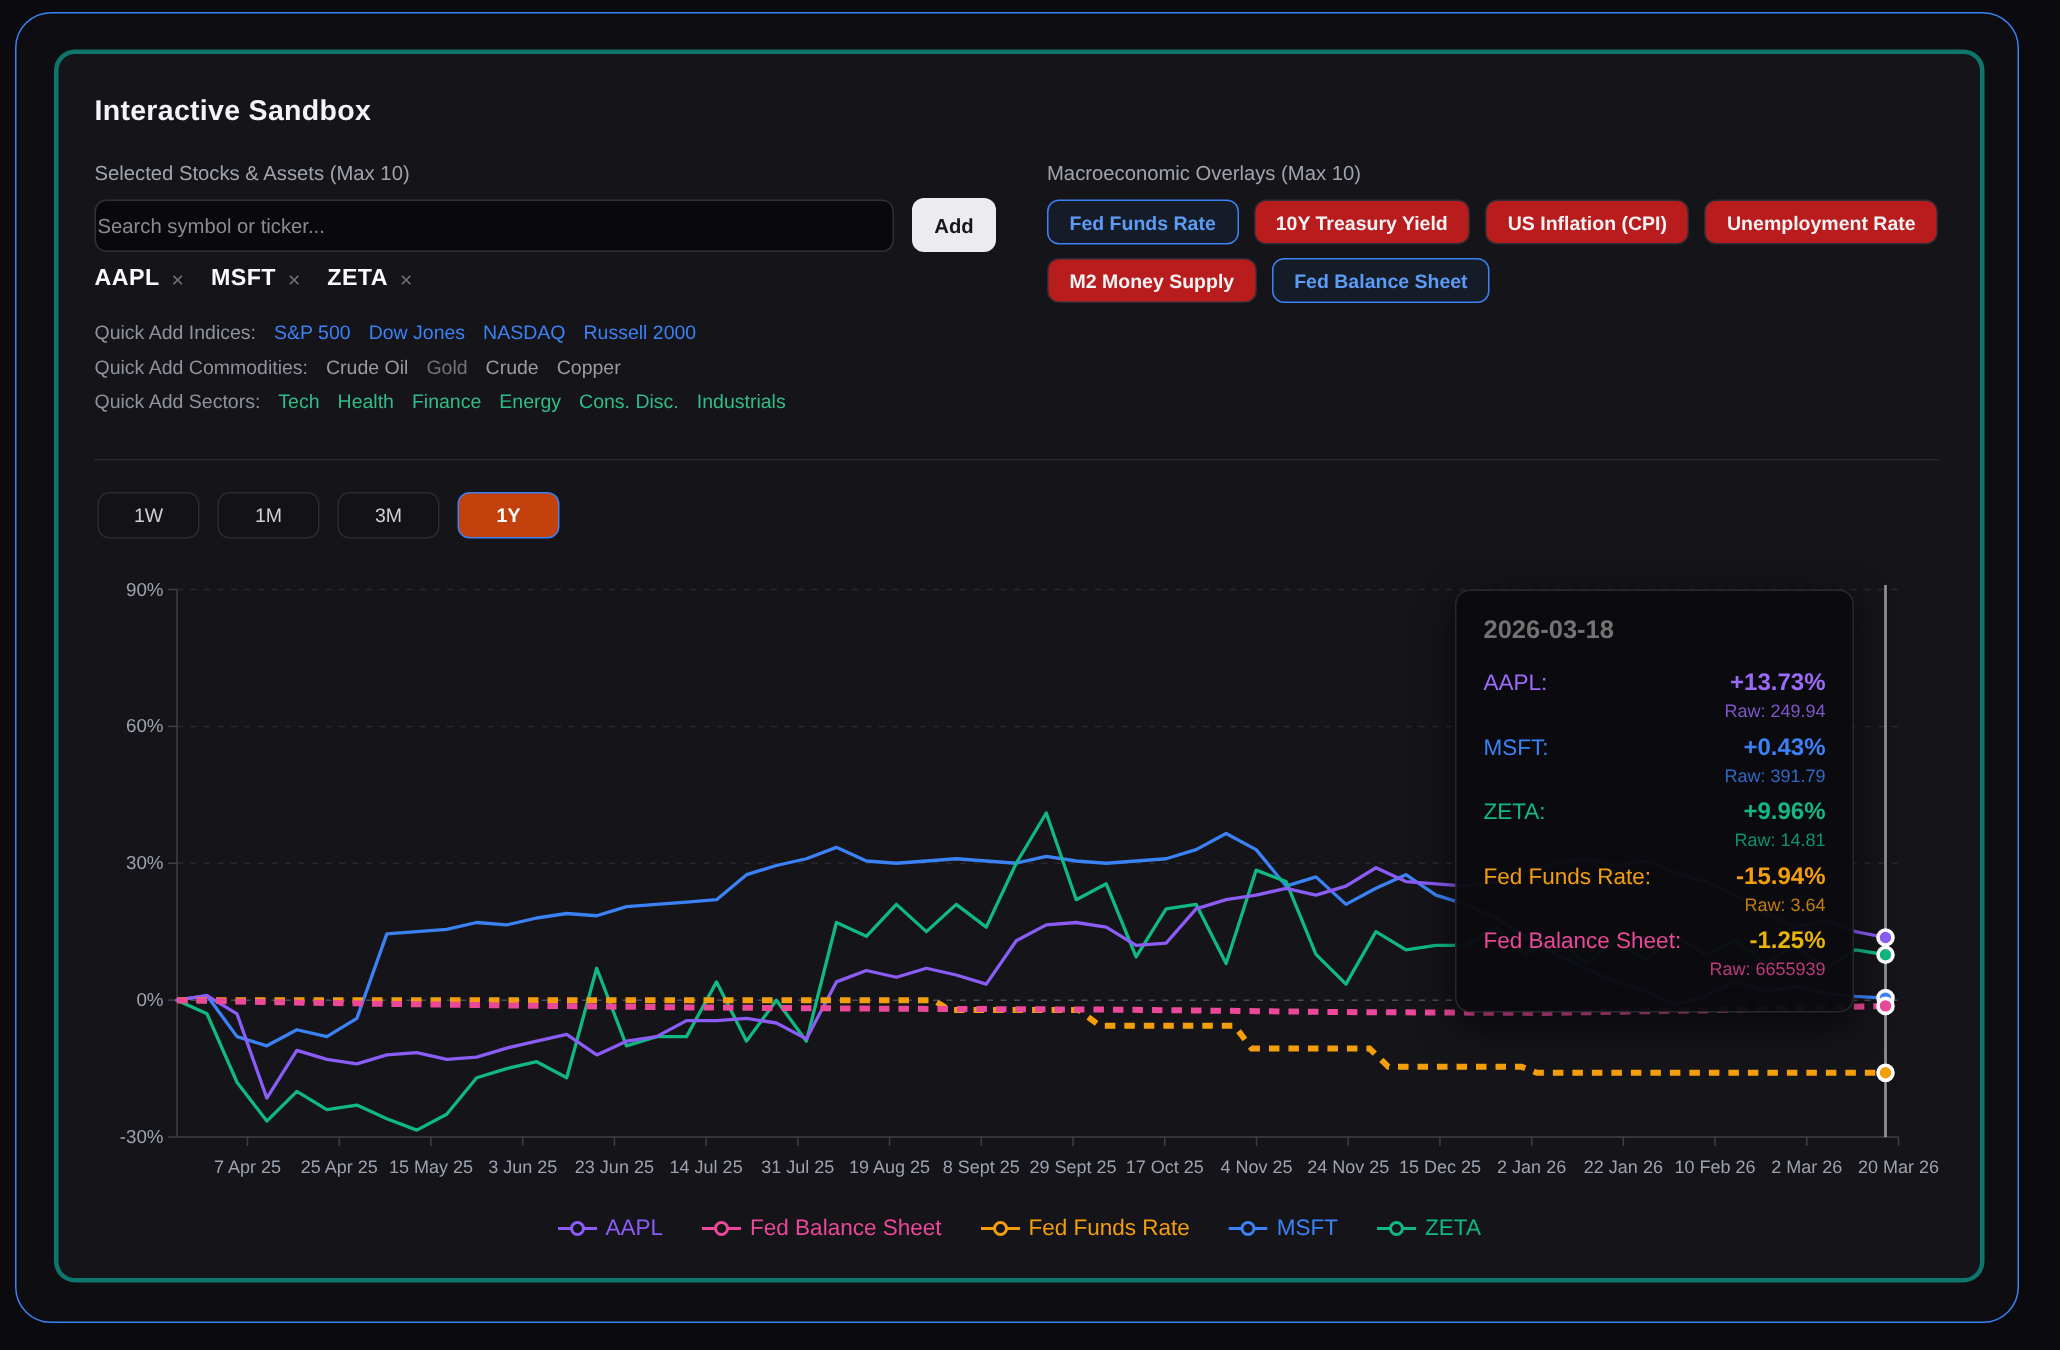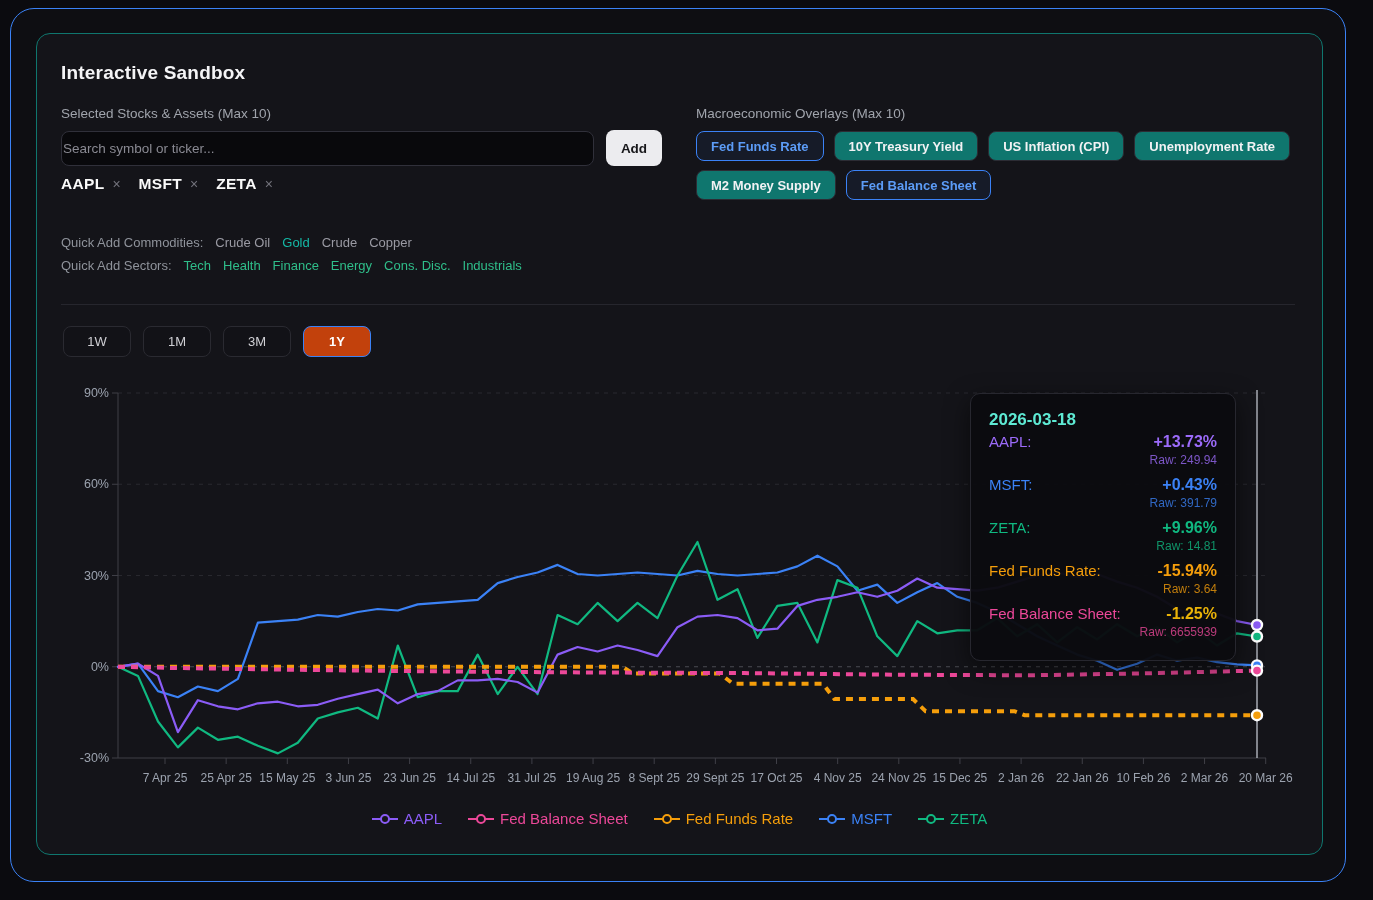--- a/index.html
+++ b/index.html
@@ -1,54 +1,54 @@
 <!DOCTYPE html>
 <html><head>
 <meta charset="utf-8">
 <style>
   * { margin:0; padding:0; box-sizing:border-box; }
   html,body { width:1373px; height:900px; overflow:hidden; background:#0b0b0f;
     font-family:"Liberation Sans", sans-serif; -webkit-font-smoothing:antialiased; }
   .frame { position:absolute; left:10px; top:8px; width:1336px; height:874px;
     border:1.5px solid #3b82f6; border-radius:24px; background:#0e0e12; }
   .card { position:absolute; left:36px; top:33px; width:1287px; height:822px;
-    background:#141419; border:1px solid #0f766e; border-radius:14px; }
+    background:#141419; border:3px solid #0f766e; border-radius:14px; }
   .title { position:absolute; left:24px; top:28px; font-size:19px; font-weight:800;
     color:#f4f4f6; letter-spacing:.2px; }
   .sec-label { position:absolute; font-size:13.5px; color:#a0a4ac; }
   .search { position:absolute; left:24px; top:97px; width:533px; height:35px;
     background:#09090c; border:1px solid #30303a; border-radius:8px; color:#d6d6db;
     font-size:13.5px; padding:0 1px; outline:none; font-family:"Liberation Sans",sans-serif; }
   .search::placeholder { color:#8a8a93; }
   .add-btn { position:absolute; left:569px; top:96px; width:56px; height:36px;
     background:#ececef; color:#17171a; border:none; border-radius:8px; font-size:13.5px;
     font-weight:700; cursor:pointer; font-family:"Liberation Sans",sans-serif; }
   .tags { position:absolute; left:24px; top:141px; display:flex; gap:18px; align-items:center; }
   .tag { display:flex; align-items:center; gap:8px; }
   .tag .tkr { font-size:15.5px; font-weight:700; color:#fafafa; letter-spacing:.3px; }
   .tag .x { font-size:14px; color:#73737c; cursor:pointer; }
   .qrow { position:absolute; left:24px; font-size:13px; display:flex; gap:12px; align-items:center; }
   .qrow .qlabel { color:#8f939b; }
   .qrow a { text-decoration:none; cursor:pointer; }
   .ov-buttons { position:absolute; left:659px; display:flex; gap:10px; }
   .pill { height:30px; padding:0 14px; display:flex; align-items:center; border-radius:8px;
-    font-size:13px; font-weight:700; background:#0f766e; border:1px solid #2c2c34;
+    font-size:13px; font-weight:700; background:#b91c1c; border:1px solid #2c2c34;
     color:#f2f2f4; cursor:pointer; white-space:nowrap; }
   .pill.active { border-color:#3b82f6; color:#5c9cf7; background:rgba(59,130,246,0.07); }
   .divider { position:absolute; left:24px; right:27px; top:270px; height:1px; background:#26262d; }
   .ranges { position:absolute; left:26px; top:292px; display:flex; gap:12px; }
   .rbtn { width:68px; height:31px; display:flex; align-items:center; justify-content:center;
     background:#121217; border:1px solid #2a2a31; border-radius:8px; color:#cfcfd4;
     font-size:13px; cursor:pointer; }
   .rbtn.active { background:#c2410c; border-color:#3b82f6; color:#fff; font-weight:700; }
   svg.chart { position:absolute; left:0; top:0; }
   .tooltip { position:absolute; left:970px; top:393px; width:266px;
     background:rgba(11,11,15,0.97); border:1px solid #27272f; border-radius:10px;
     padding:16px 18px 12px 18px; box-shadow:0 8px 24px rgba(0,0,0,.55); }
-  .tt-date { font-size:17px; font-weight:800; color:#5eead4; margin-bottom:3px; }
+  .tt-date { font-size:17px; font-weight:800; color:#737373; margin-bottom:17px; }
   .tt-row  { display:flex; justify-content:space-between; align-items:baseline; }
   .tt-label { font-size:15px; }
   .tt-value { font-size:16px; font-weight:800; }
   .tt-raw  { text-align:right; font-size:12px; opacity:.78; margin-top:2px; margin-bottom:9px; }
   .legend { position:absolute; left:36px; top:810px; width:1287px; display:flex;
     justify-content:center; gap:26px; align-items:center; }
   .litem { display:flex; align-items:center; gap:6px; font-size:15px; cursor:pointer; }
 </style>
 </head>
 <body>
@@ -70,24 +70,31 @@
       <div class="tag">
         <span class="tkr">MSFT</span>
         <span class="x">×</span>
       </div>
       <div class="tag">
         <span class="tkr">ZETA</span>
         <span class="x">×</span>
       </div>
     </div>
 
+  <div class="qrow" style="top:178px;">
+      <span class="qlabel">Quick Add Indices:</span>
+      <a style="color: rgb(59, 130, 246);">S&amp;P 500</a>
+      <a style="color: rgb(59, 130, 246);">Dow Jones</a>
+      <a style="color: rgb(59, 130, 246);">NASDAQ</a>
+      <a style="color: rgb(59, 130, 246);">Russell 2000</a>
+    </div>
   <div class="qrow" style="top:201px;">
       <span class="qlabel">Quick Add Commodities:</span>
       <a style="color: rgb(154, 154, 163);">Crude Oil</a>
-      <a style="color: #14b8a6;">Gold</a>
+      <a style="color: #737373;">Gold</a>
       <a style="color: rgb(154, 154, 163);">Crude</a>
       <a style="color: rgb(154, 154, 163);">Copper</a>
     </div>
   <div class="qrow" style="top:224px;">
       <span class="qlabel">Quick Add Sectors:</span>
       <a style="color: rgb(47, 190, 138);">Tech</a>
       <a style="color: rgb(47, 190, 138);">Health</a>
       <a style="color: rgb(47, 190, 138);">Finance</a>
       <a style="color: rgb(47, 190, 138);">Energy</a>
       <a style="color: rgb(47, 190, 138);">Cons. Disc.</a>

